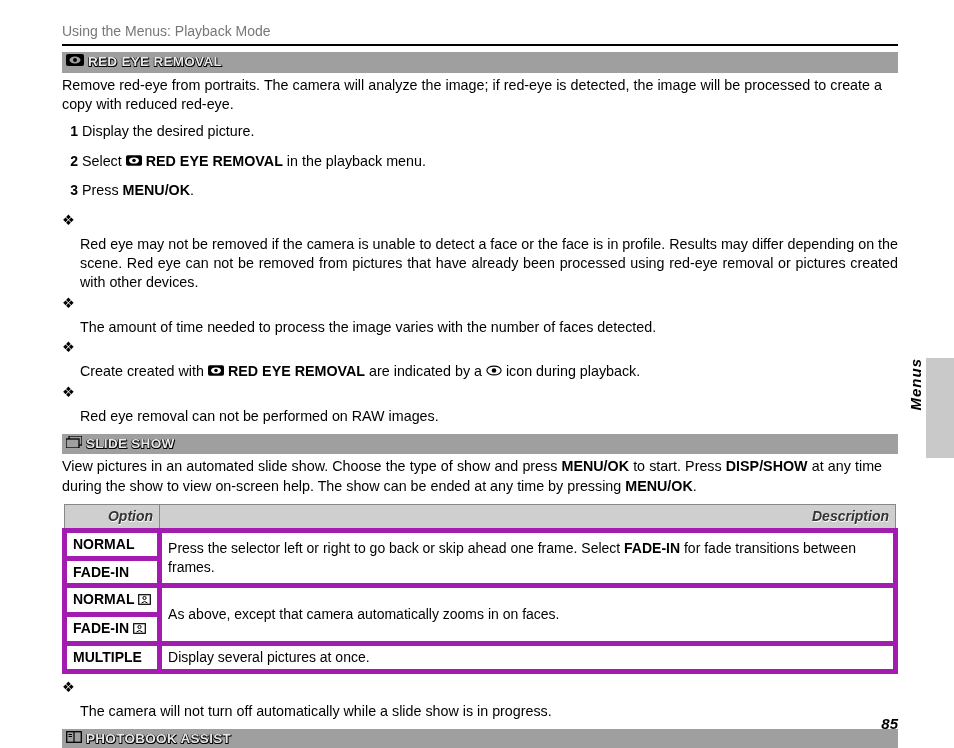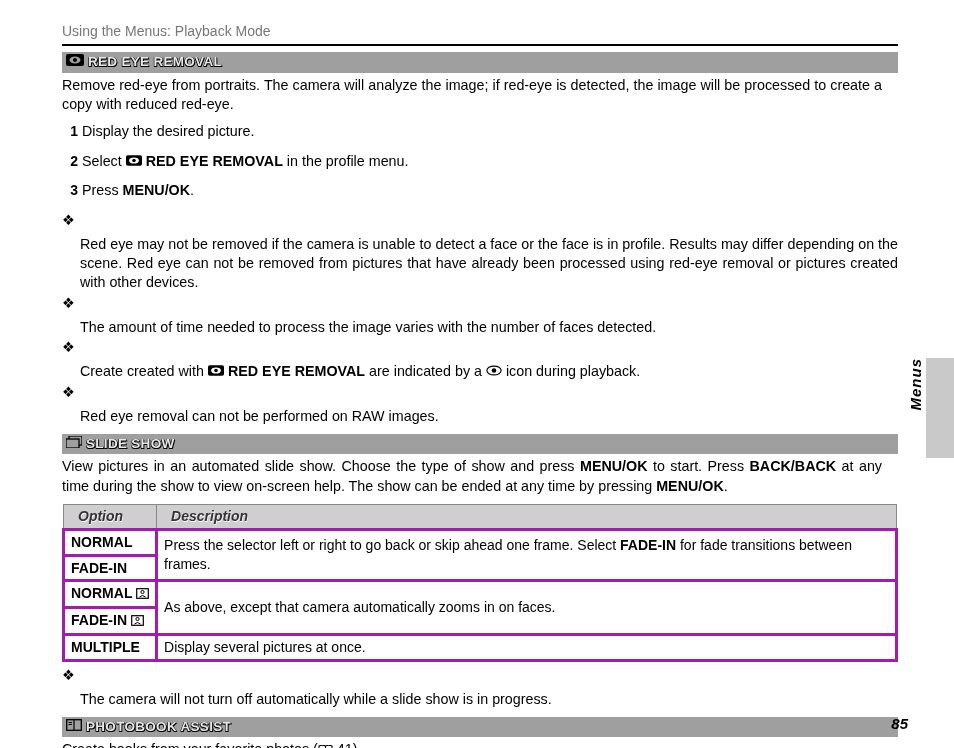--- a/index.html
+++ b/index.html
@@ -53,28 +53,28 @@
   table.opts {
     border-collapse: collapse;
     width: 100%;
     margin: 5px 0 4px 0;
     font-size: 14px;
   }
   table.opts th {
     background:#cfcfcf;
     font-weight: bold;
     font-style: italic;
-    padding: 2px 14px;
-    text-align: left;
+    padding: 2px 6px;
+    text-align: right;
     border: 1px solid #888;
     color:#333;
     text-shadow: 0.5px 0.5px 0 #fff;
   }
   table.opts td {
-    border: 3px solid #a21caf;
+    border: 5px solid #a21caf;
     padding: 2px 6px;
     vertical-align: middle;
   }
   table.opts td.optname { font-weight: bold; white-space: nowrap; width: 74px;}
   .hr-bottom {
     height: 1px;
     background:#333;
     margin-top: 6px;
   }
   .side-tab {
@@ -95,21 +95,21 @@
     font-weight: bold;
     font-size: 15px;
     writing-mode: vertical-rl;
     letter-spacing: 1px;
     transform: rotate(180deg);
     transform-origin: center;
   }
   .page-num {
     position:absolute;
     bottom: 14px;
-    right: 46px;
+    right: 56px;
     font-weight: bold;
     font-style: italic;
     font-size: 15px;
   }
   .icon {
     display:inline-block;
     vertical-align: middle;
   }
   .b { font-weight: bold; }
 </style>
@@ -142,21 +142,21 @@
       <div>
         <span>Select </span>
         <span class="icon">
           <svg width="16" height="11" viewBox="0 0 18 12">
               <rect x="0" y="0" width="18" height="12" rx="2" fill="#000"></rect>
               <ellipse cx="9" cy="6" rx="5.5" ry="3.5" fill="#fff"></ellipse>
               <circle cx="9" cy="6" r="2" fill="#000"></circle>
             </svg>
         </span>
         <span class="b">RED EYE REMOVAL</span>
-        <span> in the profile menu.</span>
+        <span> in the playback menu.</span>
       </div>
     </div>
     <div class="step-row">
       <div class="step-num">3</div>
       <div>
         <span>Press </span><span class="b">MENU/OK</span><span>.</span>
       </div>
     </div>
   </div>
 
@@ -196,21 +196,21 @@
   <div class="bar">
     <span class="icon">
       <svg width="16" height="12" viewBox="0 0 16 12">
           <rect x="3" y="0" width="13" height="9" fill="none" stroke="#000" stroke-width="1.3"></rect>
           <rect x="0" y="3" width="13" height="9" fill="#9f9f9f" stroke="#000" stroke-width="1.3"></rect>
         </svg>
     </span>
     <span class="bar-text">SLIDE SHOW</span>
   </div>
   <div class="body-text">
-    <span>View pictures in an automated slide show.  Choose the type of show and press </span><span class="b">MENU/OK</span><span> to start.  Press </span><span class="b">BACK/BACK</span><span> at any time during the show to view on-screen help.  The show can be ended at any time by pressing </span><span class="b">MENU/OK</span><span>.</span>
+    <span>View pictures in an automated slide show.  Choose the type of show and press </span><span class="b">MENU/OK</span><span> to start.  Press </span><span class="b">DISP/SHOW</span><span> at any time during the show to view on-screen help.  The show can be ended at any time by pressing </span><span class="b">MENU/OK</span><span>.</span>
   </div>
 
   <table class="opts">
     <tbody>
         <tr>
       <th>Option</th>
       <th>Description</th>
     </tr>
     <tr>
       <td class="optname">NORMAL</td>

